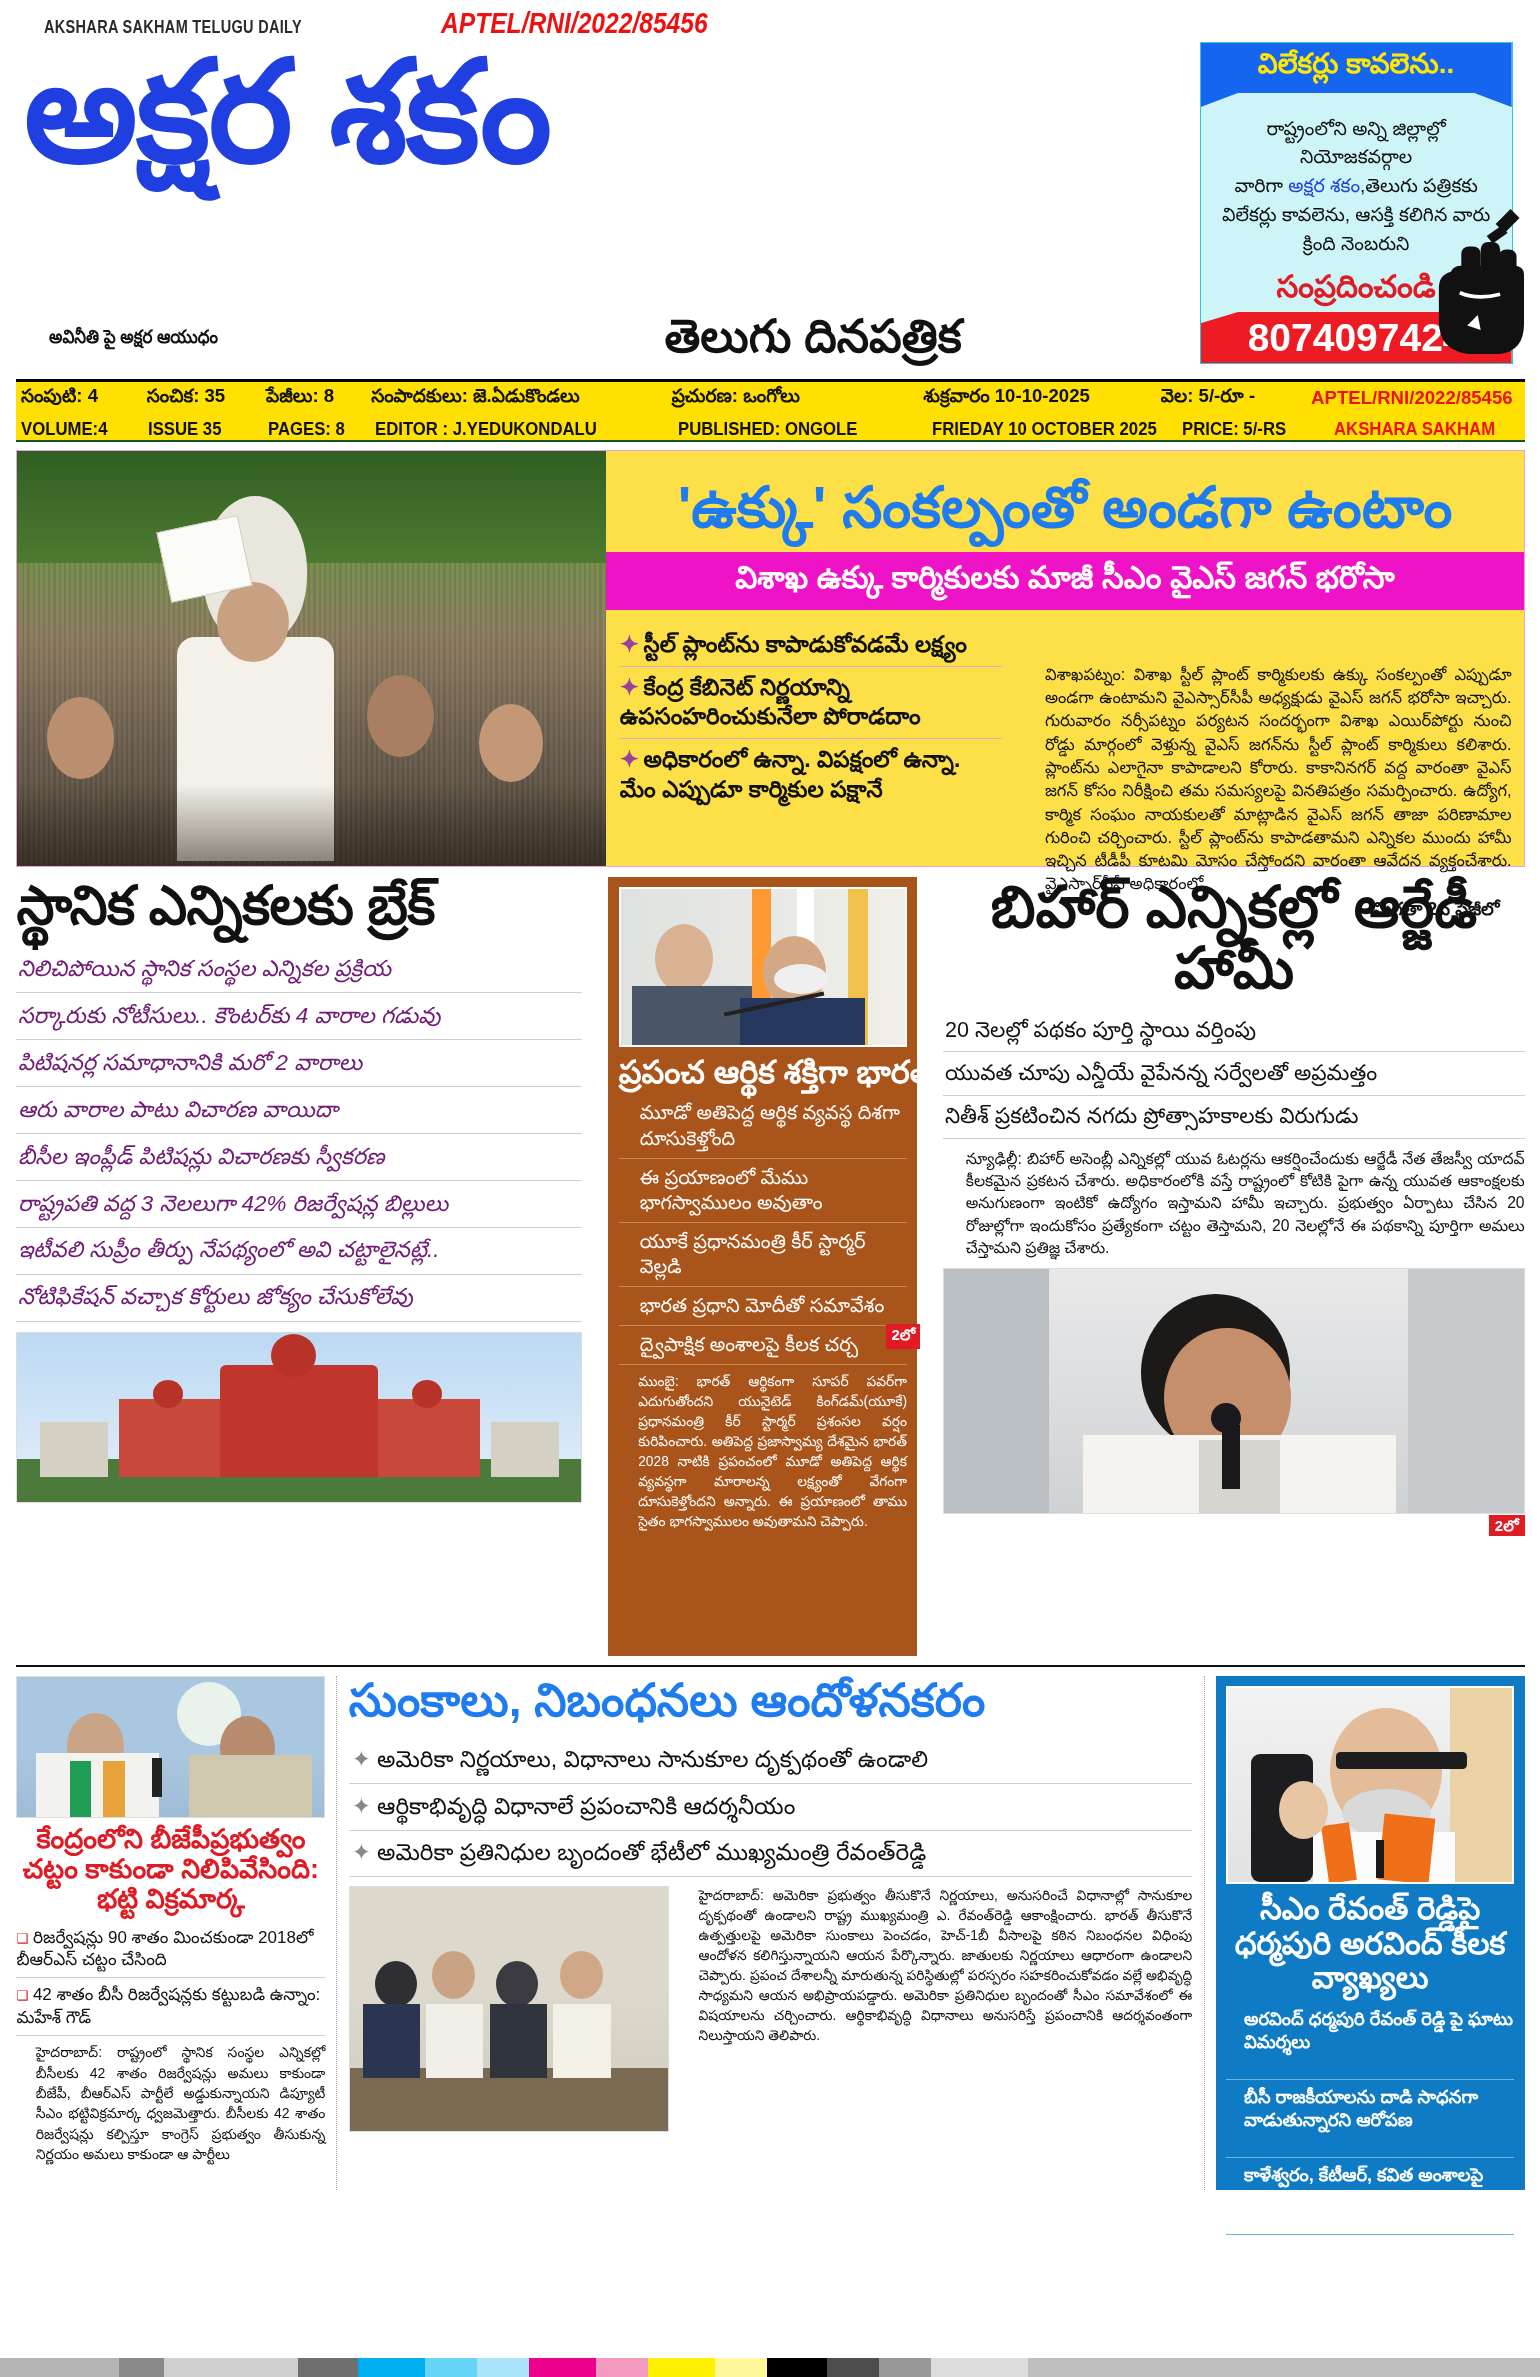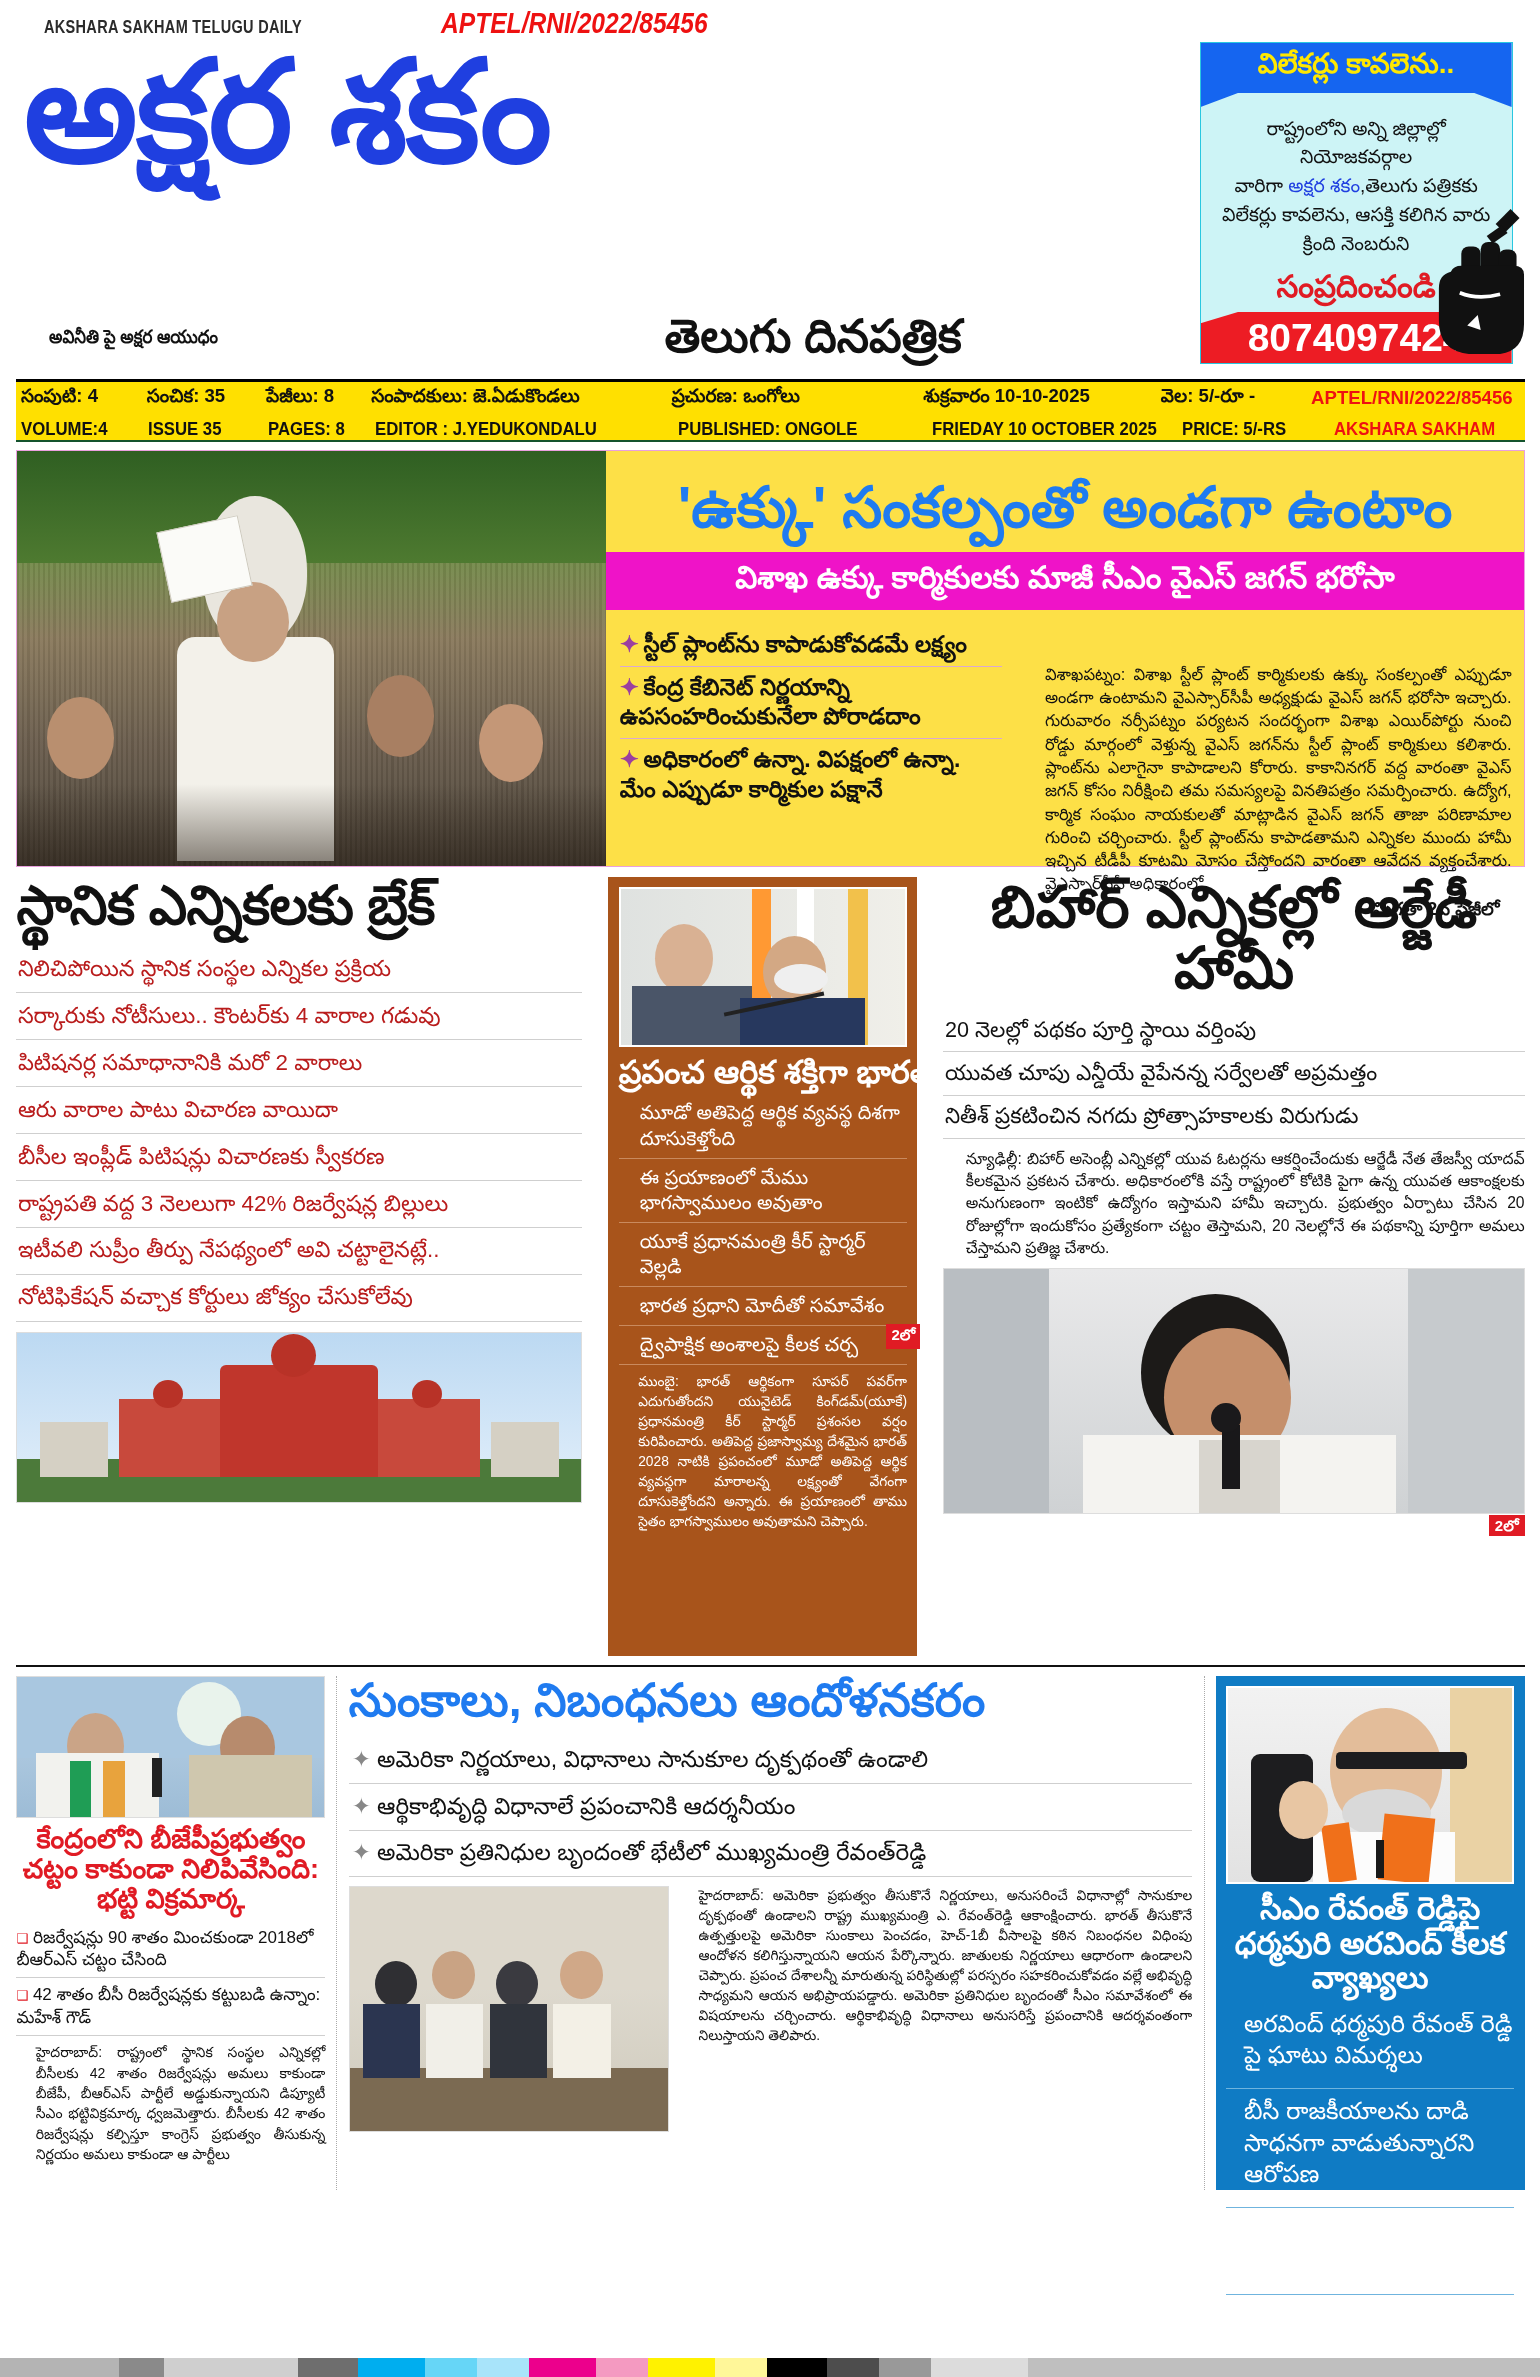--- a/index.html
+++ b/index.html
@@ -97,22 +97,22 @@
   .lead-text .lede { padding-left:25px; }
   .contd { text-align:right; font-size:18px; font-weight:bold; color:#111; padding:1.5px 12px 0 0; }
 
   
   .band { display:flex; gap:26px; margin-top:10.4px; height:779px; }
 
   
   .col-left { width:566px; }
   .hl-black { font-size:54px; font-weight:bold; color:#111; line-height:1.04; letter-spacing:-0.7px; }
   .rules { margin-top:13.4px; }
-  .rules .r { font-size:22.4px; color:#b91c1c; line-height:1.35; padding:7.5px 1.5px 8.2px;
-              border-bottom:1.5px solid #cfcfcf; }
+  .rules .r { font-size:22.4px; color:#701a75; line-height:1.35; padding:7.5px 1.5px 8.2px;
+              border-bottom:1.5px solid #cfcfcf;font-style:italic; }
   .rules .r:first-child { border-top:none; }
   .col-left .photo { width:100%; height:171px; margin-top:10.4px; position:relative; overflow:hidden;
                      border:0.7px solid #ddd; }
 
   
   .col-mid { width:309px; background:#a8541b; padding:10.4px; position:relative; }
   .col-mid .photo { width:100%; height:160px; border:2.2px solid #fff; overflow:hidden; position:relative; }
   .col-mid h2 { color:#fff; font-size:32px; font-weight:bold; text-align:center; margin:9px 0 4.5px;
                 line-height:1.05; white-space:nowrap; }
   .col-mid .r { color:#fff; font-size:19.4px; line-height:1.3; padding:6px 0 6.7px;
@@ -152,21 +152,21 @@
   .bc .r { font-size:23px; color:#111; line-height:1.3; padding:7.5px 3px 8.2px; border-bottom:1.5px solid #cfcfcf; }
   .bc .r .plus { color:#888; margin-right:6px; }
   .bc .split { display:flex; gap:10.4px; margin-top:9px; }
   .bc .photo { width:320px; height:246px; overflow:hidden; position:relative; border:0.7px solid #ddd; }
   .bc .body { flex:1; font-size:13.8px; line-height:1.45; text-align:justify; color:#111; }
   .bc .body .lede { padding-left:19.4px; }
 
   .br { width:309px; background:#0f7bc4; padding:10.4px; position:relative; }
   .br .photo { width:100%; height:198px; border:2.2px solid #fff; overflow:hidden; position:relative; }
   .br h3 { color:#fff; font-size:31px; font-weight:bold; text-align:center; line-height:1.12; margin:7.5px 0 6px; }
-  .br .r { color:#fff; font-size:24px; line-height:1.3; padding:6px 0 18px; border-bottom:1.5px solid #6fb4de; }
+  .br .r { color:#fff; font-size:18px; line-height:1.3; padding:6px 0 24px; border-bottom:1.5px solid #6fb4de;font-weight:bold; }
   .br .r span { display:block; padding-left:18px; }
   .br .r:last-child { border-bottom:none; }
 
   
   .colorbar { position:absolute; left:0; bottom:0; height:19.4px; width:1541px; display:flex; }
   .colorbar i { display:block; height:100%; }
 
   
   .ph { position:absolute; inset:0; }
   .sky { background:linear-gradient(#bcd9f2,#e4f0fb); }

